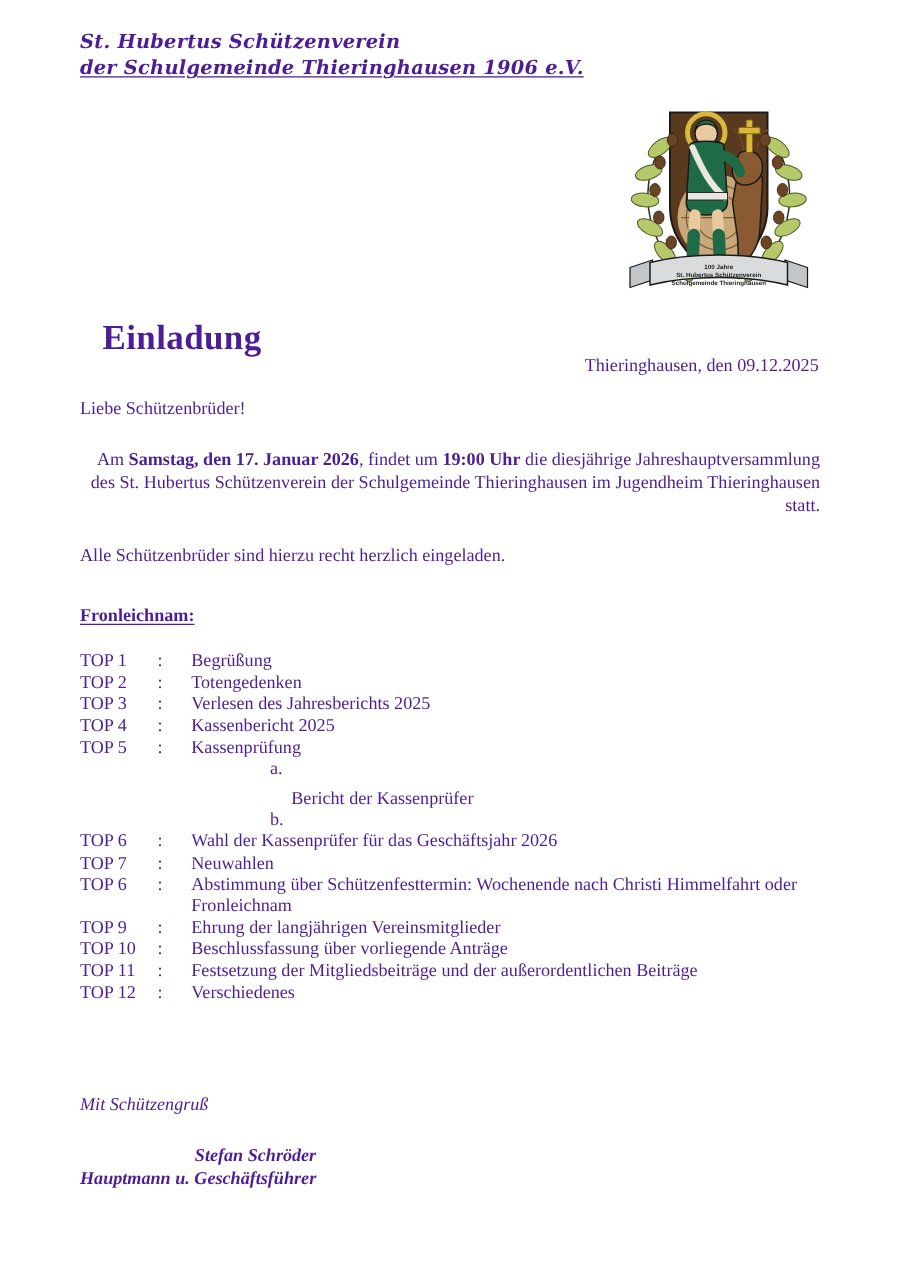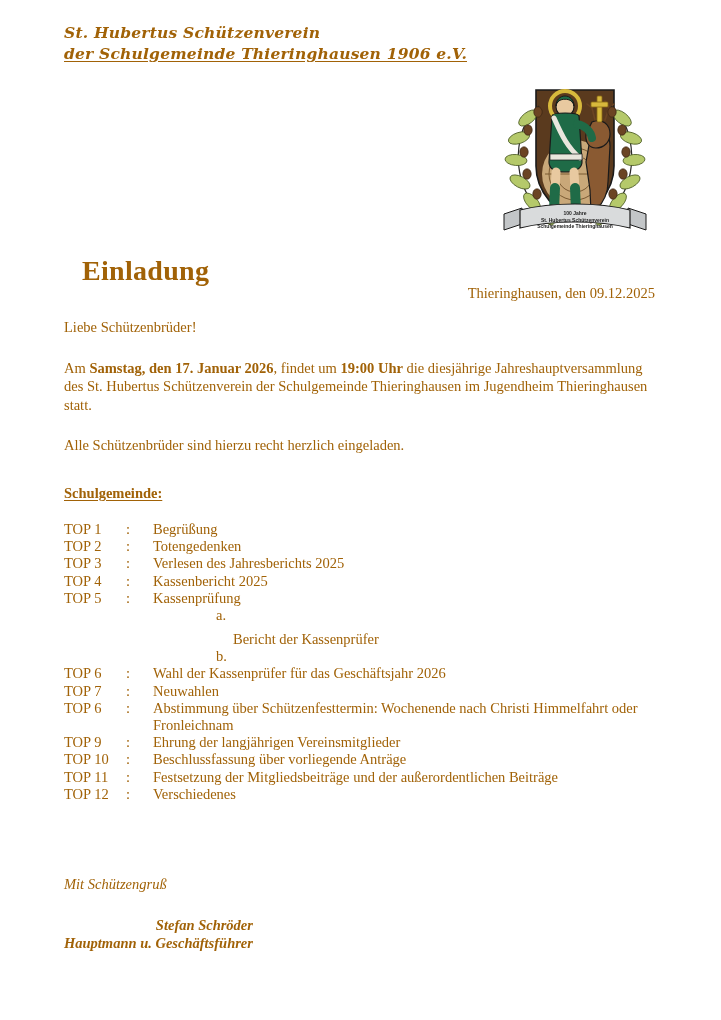--- a/index.html
+++ b/index.html
@@ -8,21 +8,21 @@
     padding: 0;
     background: #ffffff;
   }
   .page {
     position: relative;
     width: 721px;
     height: 1020px;
     background: #ffffff;
     overflow: hidden;
     font-family: "Liberation Serif", "DejaVu Serif", serif;
-    color: #a16207;
+    color: #4c1d95;
     -webkit-font-smoothing: antialiased;
   }
 
   
   .letterhead {
     position: absolute;
     left: 64px;
     top: 22px;
     font-family: "DejaVu Serif", "Liberation Serif", serif;
     font-style: italic;
@@ -69,21 +69,21 @@
   
   .body {
     position: absolute;
     left: 64px;
     top: 318px;
     width: 592px;
     font-size: 14.5px;
     line-height: 18.5px;
   }
   .salutation { margin: 0 0 22px 0; }
-  .para-main  { margin: 0 0 22px 0; }
+  .para-main  { margin: 0 0 22px 0; text-align: right; }
   .para-invite{ margin: 0; }
   .b { font-weight: 700; }
 
   
   .agenda-heading {
     position: absolute;
     left: 64px;
     top: 485px;
     font-size: 14.5px;
     font-weight: 700;
@@ -266,21 +266,21 @@
   <h1 class="doc-title">Einladung</h1>
 
   <div class="date-line">Thieringhausen, den 09.12.2025</div>
 
   <div class="body">
     <p class="salutation">Liebe Schützenbrüder!</p>
     <p class="para-main"><span>Am </span><span class="b">Samstag, den 17. Januar 2026</span><span>, findet um </span><span class="b">19:00 Uhr</span><span> die diesjährige Jahreshauptversammlung des St. Hubertus Schützenverein der Schulgemeinde Thieringhausen im Jugendheim Thieringhausen statt.</span></p>
     <p class="para-invite">Alle Schützenbrüder sind hierzu recht herzlich eingeladen.</p>
   </div>
 
-  <div class="agenda-heading">Schulgemeinde:</div>
+  <div class="agenda-heading">Fronleichnam:</div>
 
   <div class="agenda" id="agenda-list">
       <div class="top-row">
         <span class="top-label">TOP 1</span>
         <span class="top-colon">:</span>
         <span class="top-text">Begrüßung</span>
       </div>
       <div class="top-row">
         <span class="top-label">TOP 2</span>
         <span class="top-colon">:</span>

